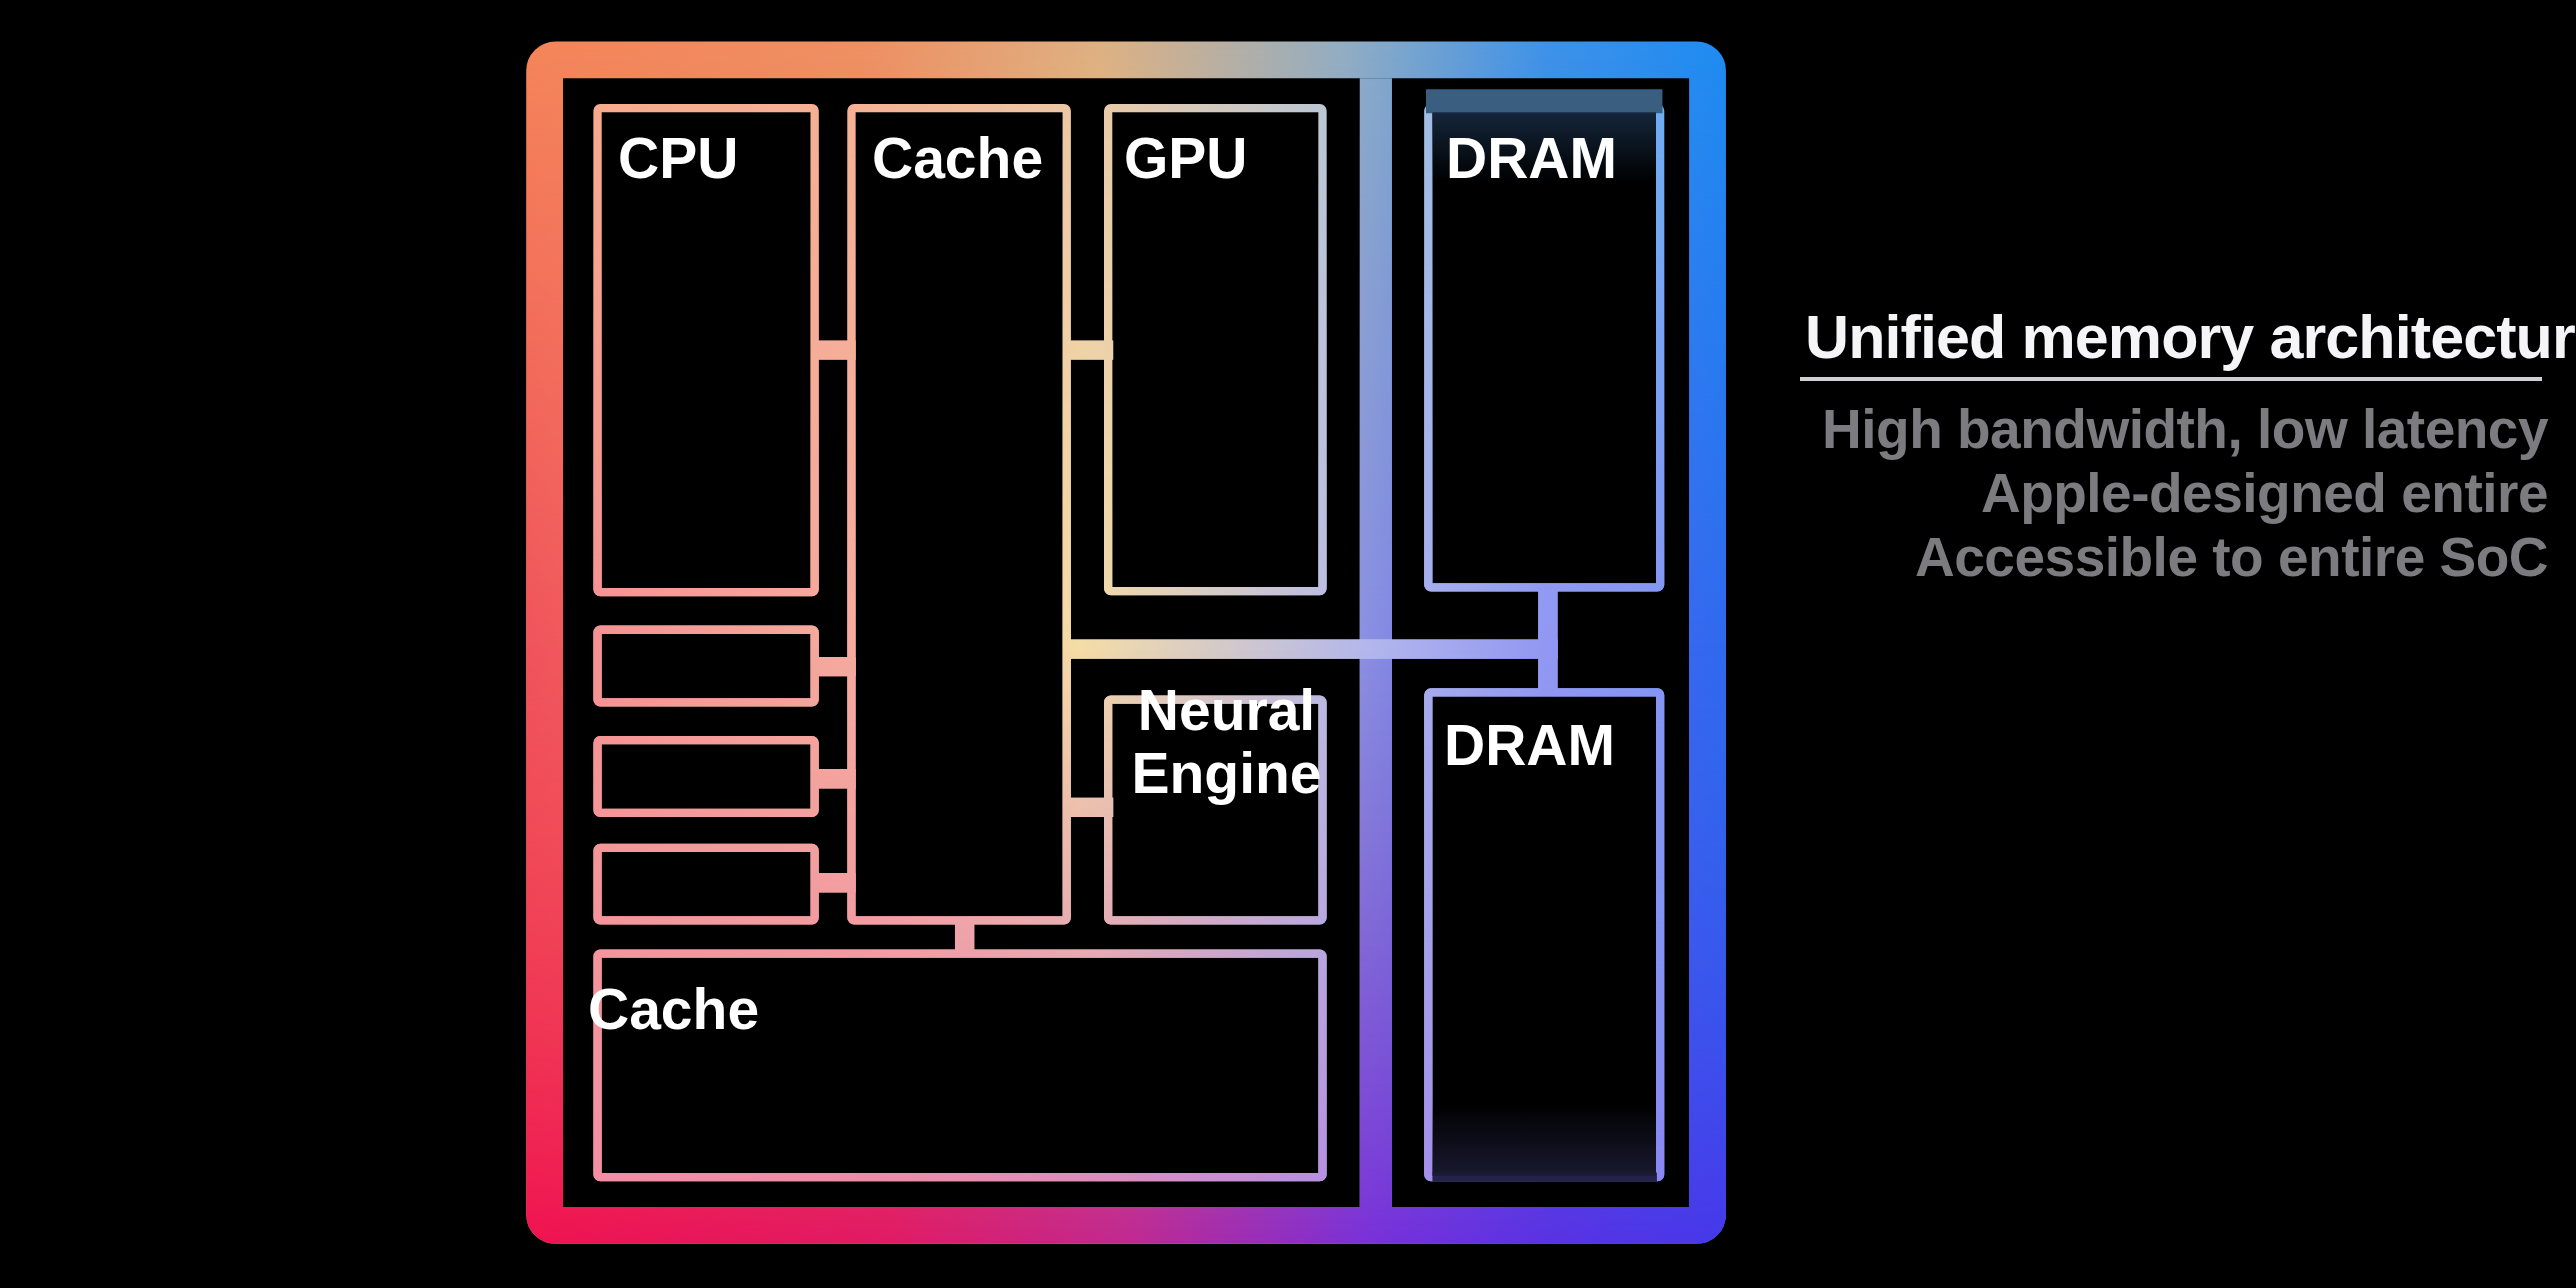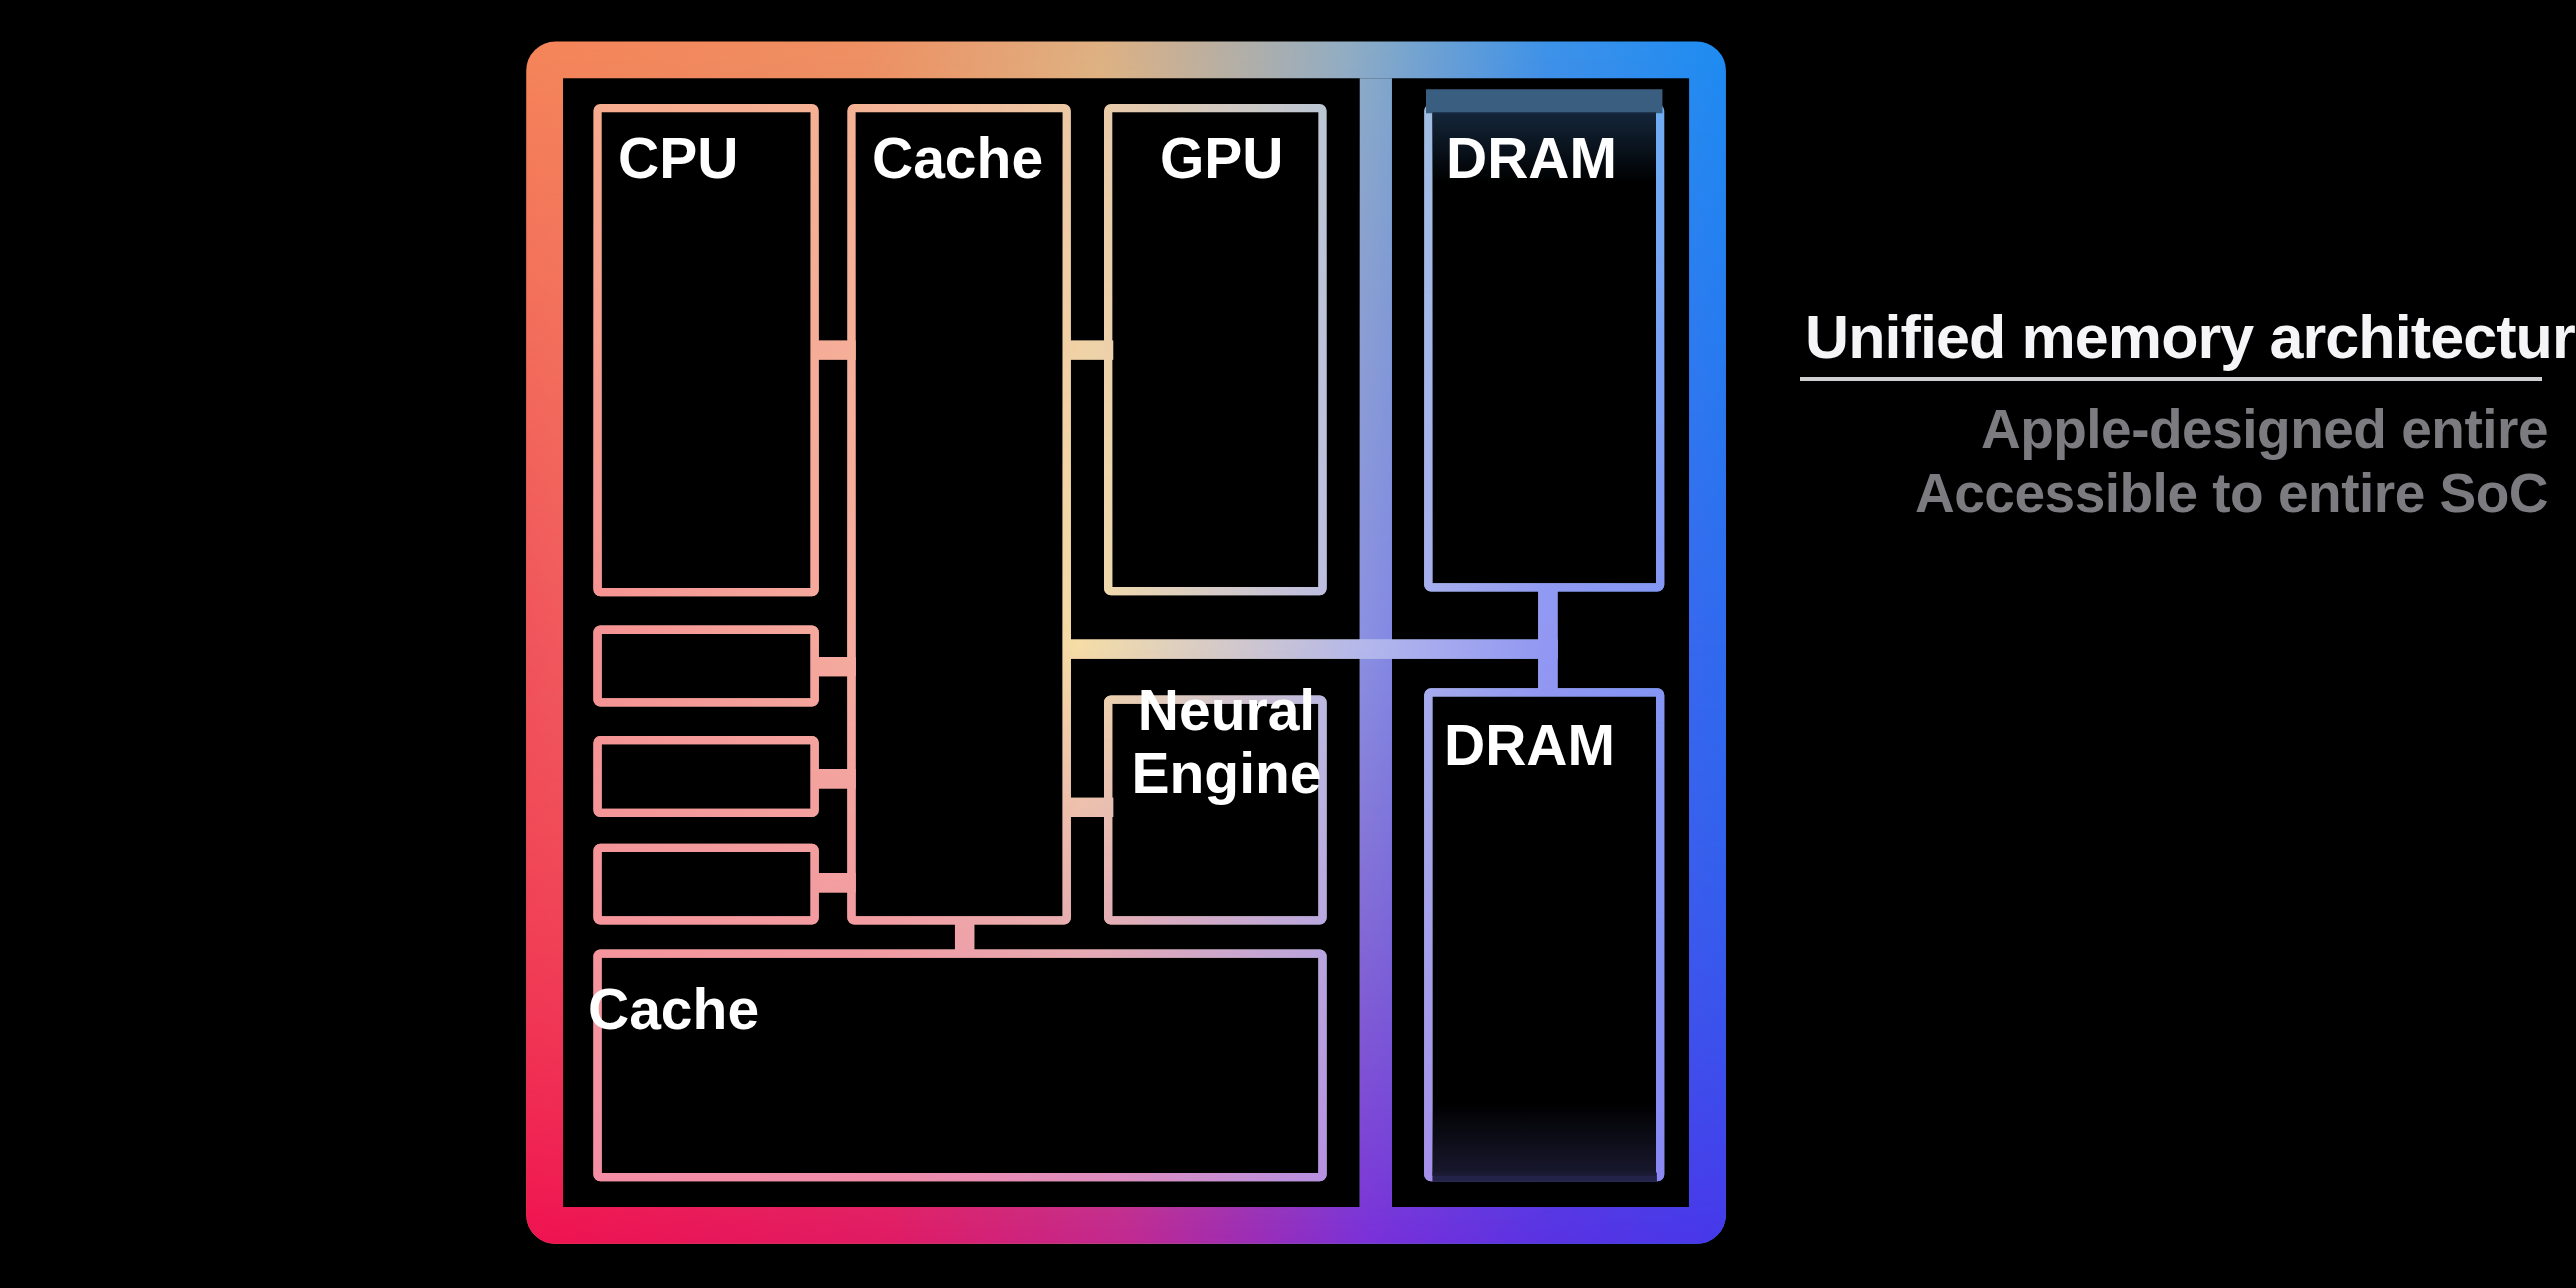--- a/index.html
+++ b/index.html
@@ -180,27 +180,28 @@
       </g>
 
     <line x1="1550" y1="110" x2="1807" y2="110" stroke="#3A5E80" stroke-width="26"></line>
     <rect x="1557" y="122" width="243" height="76" fill="url(#navyDown)"></rect>
     <line x1="1557" y1="1279.5" x2="1801" y2="1279.5" stroke="#23234A" stroke-width="10"></line>
     <rect x="1557" y="1198" width="243" height="80" fill="url(#navyUp)"></rect>
   </svg>
 
   <div class="block-label" style="left:618px;top:127px;">CPU</div>
   <div class="block-label" style="left:872px;top:127px;">Cache</div>
-  <div class="block-label" style="left:1124px;top:127px;margin-left:36px;">GPU</div>
+  <div class="block-label" style="left:1124px;top:127px;">GPU</div>
   <div class="block-label" style="left:1446px;top:127px;">DRAM</div>
   <div class="block-label label-narrow" style="left:1123px;top:679px;">Neural Engine</div>
   <div class="block-label" style="left:1444px;top:714px;">DRAM</div>
   <div class="block-label" style="left:588px;top:978px;">Cache</div>
 
   <div class="side-title">Unified memory architecture</div>
   <div class="title-underline"></div>
   <div class="side-bullets">
+    <div>High bandwidth, low latency</div>
     <div>Apple-designed entire</div>
     <div>Accessible to entire SoC</div>
   </div>
 
 </div>
 
 
 </body></html>

